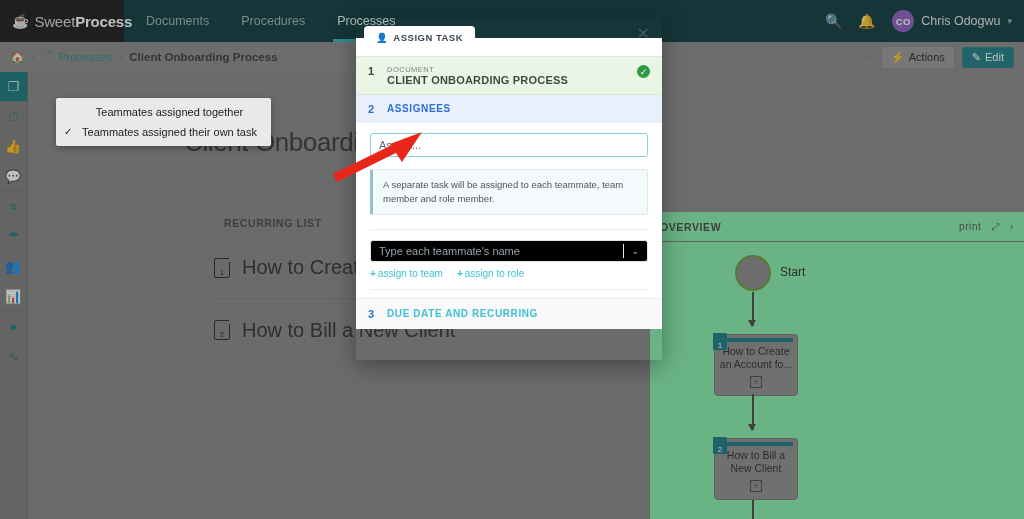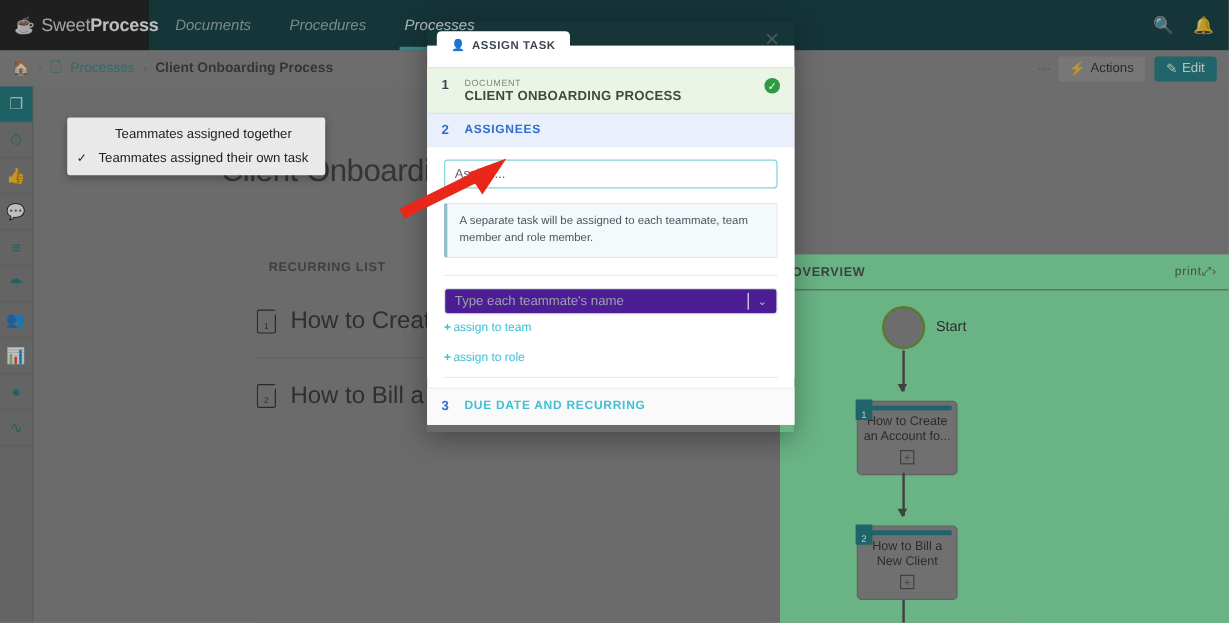--- a/index.html
+++ b/index.html
@@ -14,21 +14,21 @@
   .page { position: absolute; inset: 0; }
 
   
   .topnav { position: absolute; top: 0; left: 0; width: 1024px; height: 42px;
             background: #0e3b3f; display: flex; align-items: center; }
   .brandbox { width: 124px; height: 42px; background: #1c1c1c;
               display: flex; align-items: center; padding-left: 12px; gap: 5px; }
   .brand-ico { color: #45c5c0; font-size: 14px; line-height: 1; }
   .brand-txt { font-size: 15px; color: #d8dcdc; letter-spacing: -.2px; }
   .brand-txt b { color: #fff; font-weight: 700; }
-  .navtabs { display: flex; height: 42px; align-items: stretch; margin-left: 6px; font-style: italic; }
+  .navtabs { display: flex; height: 42px; align-items: stretch; margin-left: 6px; }
   .navtab { padding: 0 16px; display: flex; align-items: center; font-size: 12.5px;
             color: #9fb4b4; position: relative; }
   .navtab.active { color: #eaf3f3; }
   .navtab.active:after { content: ""; position: absolute; left: 12px; right: 12px;
             bottom: 0; height: 3px; background: #35b6bd; }
   .navright { margin-left: auto; display: flex; align-items: center; gap: 16px;
               padding-right: 12px; color: #bcd0d0; }
   .navicon { font-size: 14px; }
   .user { display: flex; align-items: center; gap: 7px; }
   .avatar { width: 22px; height: 22px; border-radius: 50%; background: #8f5fc0;
@@ -91,21 +91,21 @@
              border-width: 0 0 5px 5px; border-style: solid;
              border-color: transparent transparent #8a8a8a transparent; }
   .plist-txt { font-size: 20px; color: #333; white-space: nowrap; }
 
   
   .ovw { position: absolute; top: 140px; left: 622px; right: 0; bottom: 0;
          background: #86efac; }
   .ovw-hd { height: 30px; display: flex; align-items: center; padding: 0 10px;
             font-size: 10.5px; font-weight: 700; letter-spacing: .6px; color: #4a4a4a;
             border-bottom: 1px solid #7c7c7c; }
-  .ovw-tools { margin-left: auto; display: flex; align-items: center; 
+  .ovw-tools { margin-left: auto; display: flex; align-items: center; gap: 10px;
                font-size: 10px; font-weight: 400; color: #5a5a5a; }
   .flow { position: relative; height: 349px; }
   .start-node { position: absolute; left: 85px; top: 13px; width: 36px; height: 36px;
                 border-radius: 50%; border: 2px solid #6f9e3a; background: #8c8c8c; }
   .start-lbl { position: absolute; left: 130px; top: 23px; font-size: 12px; color: #2f2f2f; }
   .arrow { position: absolute; width: 1.6px; background: #4b4b4b; left: 102px; }
   .arrow:after { content:""; position:absolute; left:-3.7px; bottom:-1px;
                  border-width: 7px 4.5px 0 4.5px; border-style: solid;
                  border-color: #4b4b4b transparent transparent transparent; }
   .node { position: absolute; left: 64px; width: 84px; background: #909090;
@@ -152,24 +152,24 @@
   .select-box { height: 24px; border: 1px solid #7fd3dd; border-radius: 3px;
                 display: flex; align-items: center; padding: 0 8px; font-size: 11px;
                 color: #5b6770; background: #fff; }
   .note { margin-top: 12px; border: 1px solid #dfe8ea; border-left: 3px solid #8fc3c9;
           background: #f4fafb; padding: 8px 10px; font-size: 9.5px; color: #4a5560;
           line-height: 14px; border-radius: 2px; }
   .hr { margin: 14px 0 10px; height: 1px; background: #e9ecee; }
   .lbl { font-size: 11px; color: #4a5560; margin-bottom: 6px; }
   .inputbox { height: 22px; border: 1px solid #dfe3e6; border-radius: 3px;
               display: flex; align-items: center; padding: 0 8px; font-size: 11px;
-              color: #9aa3aa; background: #4c1d95; }
+              color: #9aa3aa; background: #000000; }
   .inputbox .divider { margin-left: auto; width: 1px; height: 14px; background: #e3e7ea; }
   .inputbox .chev { padding-left: 7px; color: #b5bcc2; font-size: 9px; }
-  .addlinks { display: flex; gap: 14px; margin-top: 6px; font-size: 10px; color: #3fc0d4; flex-direction: column; }
+  .addlinks { display: flex; gap: 14px; margin-top: 6px; font-size: 10px; color: #3fc0d4; }
   .addlinks span b { font-weight: 700; margin-right: 2px; }
   .hr2 { margin: 10px 0 8px; height: 1px; background: #e9ecee; }
   .nextrow { display: flex; justify-content: flex-end; padding-bottom: 10px; }
   .next-btn { background: #5bc8d8; color: #fff; font-size: 12px; border-radius: 3px;
               padding: 6px 16px; display: flex; align-items: center; gap: 5px; }
   .step-3 { background: #fafafa; border-top: 1px solid #ececec; padding: 9px 12px; }
   .step-3 .step-ttl { color: #3fc0d4; font-weight: 700; font-size: 10px; letter-spacing:.6px; }
 
   
   .dropdown { position: absolute; left: 56px; top: 98px; width: 215px;
@@ -201,20 +201,25 @@
         <div class="navtab">
             <span>Procedures</span>
           </div>
         <div class="navtab active">
             <span>Processes</span>
           </div>
       </div>
       <div class="navright">
         <span class="navicon">🔍</span>
         <span class="navicon">🔔</span>
+        <span class="user">
+          <span class="avatar">CO</span>
+          <span class="uname">Chris Odogwu</span>
+          <span class="caret">▾</span>
+        </span>
       </div>
     </div>
 
     <div class="crumbbar">
       <span class="cr-home">🏠</span>
       <span class="cr-sep">›</span>
       <span class="cr-home">🗋</span>
       <span class="cr-link">Processes</span>
       <span class="cr-sep">›</span>
       <span class="cr-cur">Client Onboarding Process</span>

